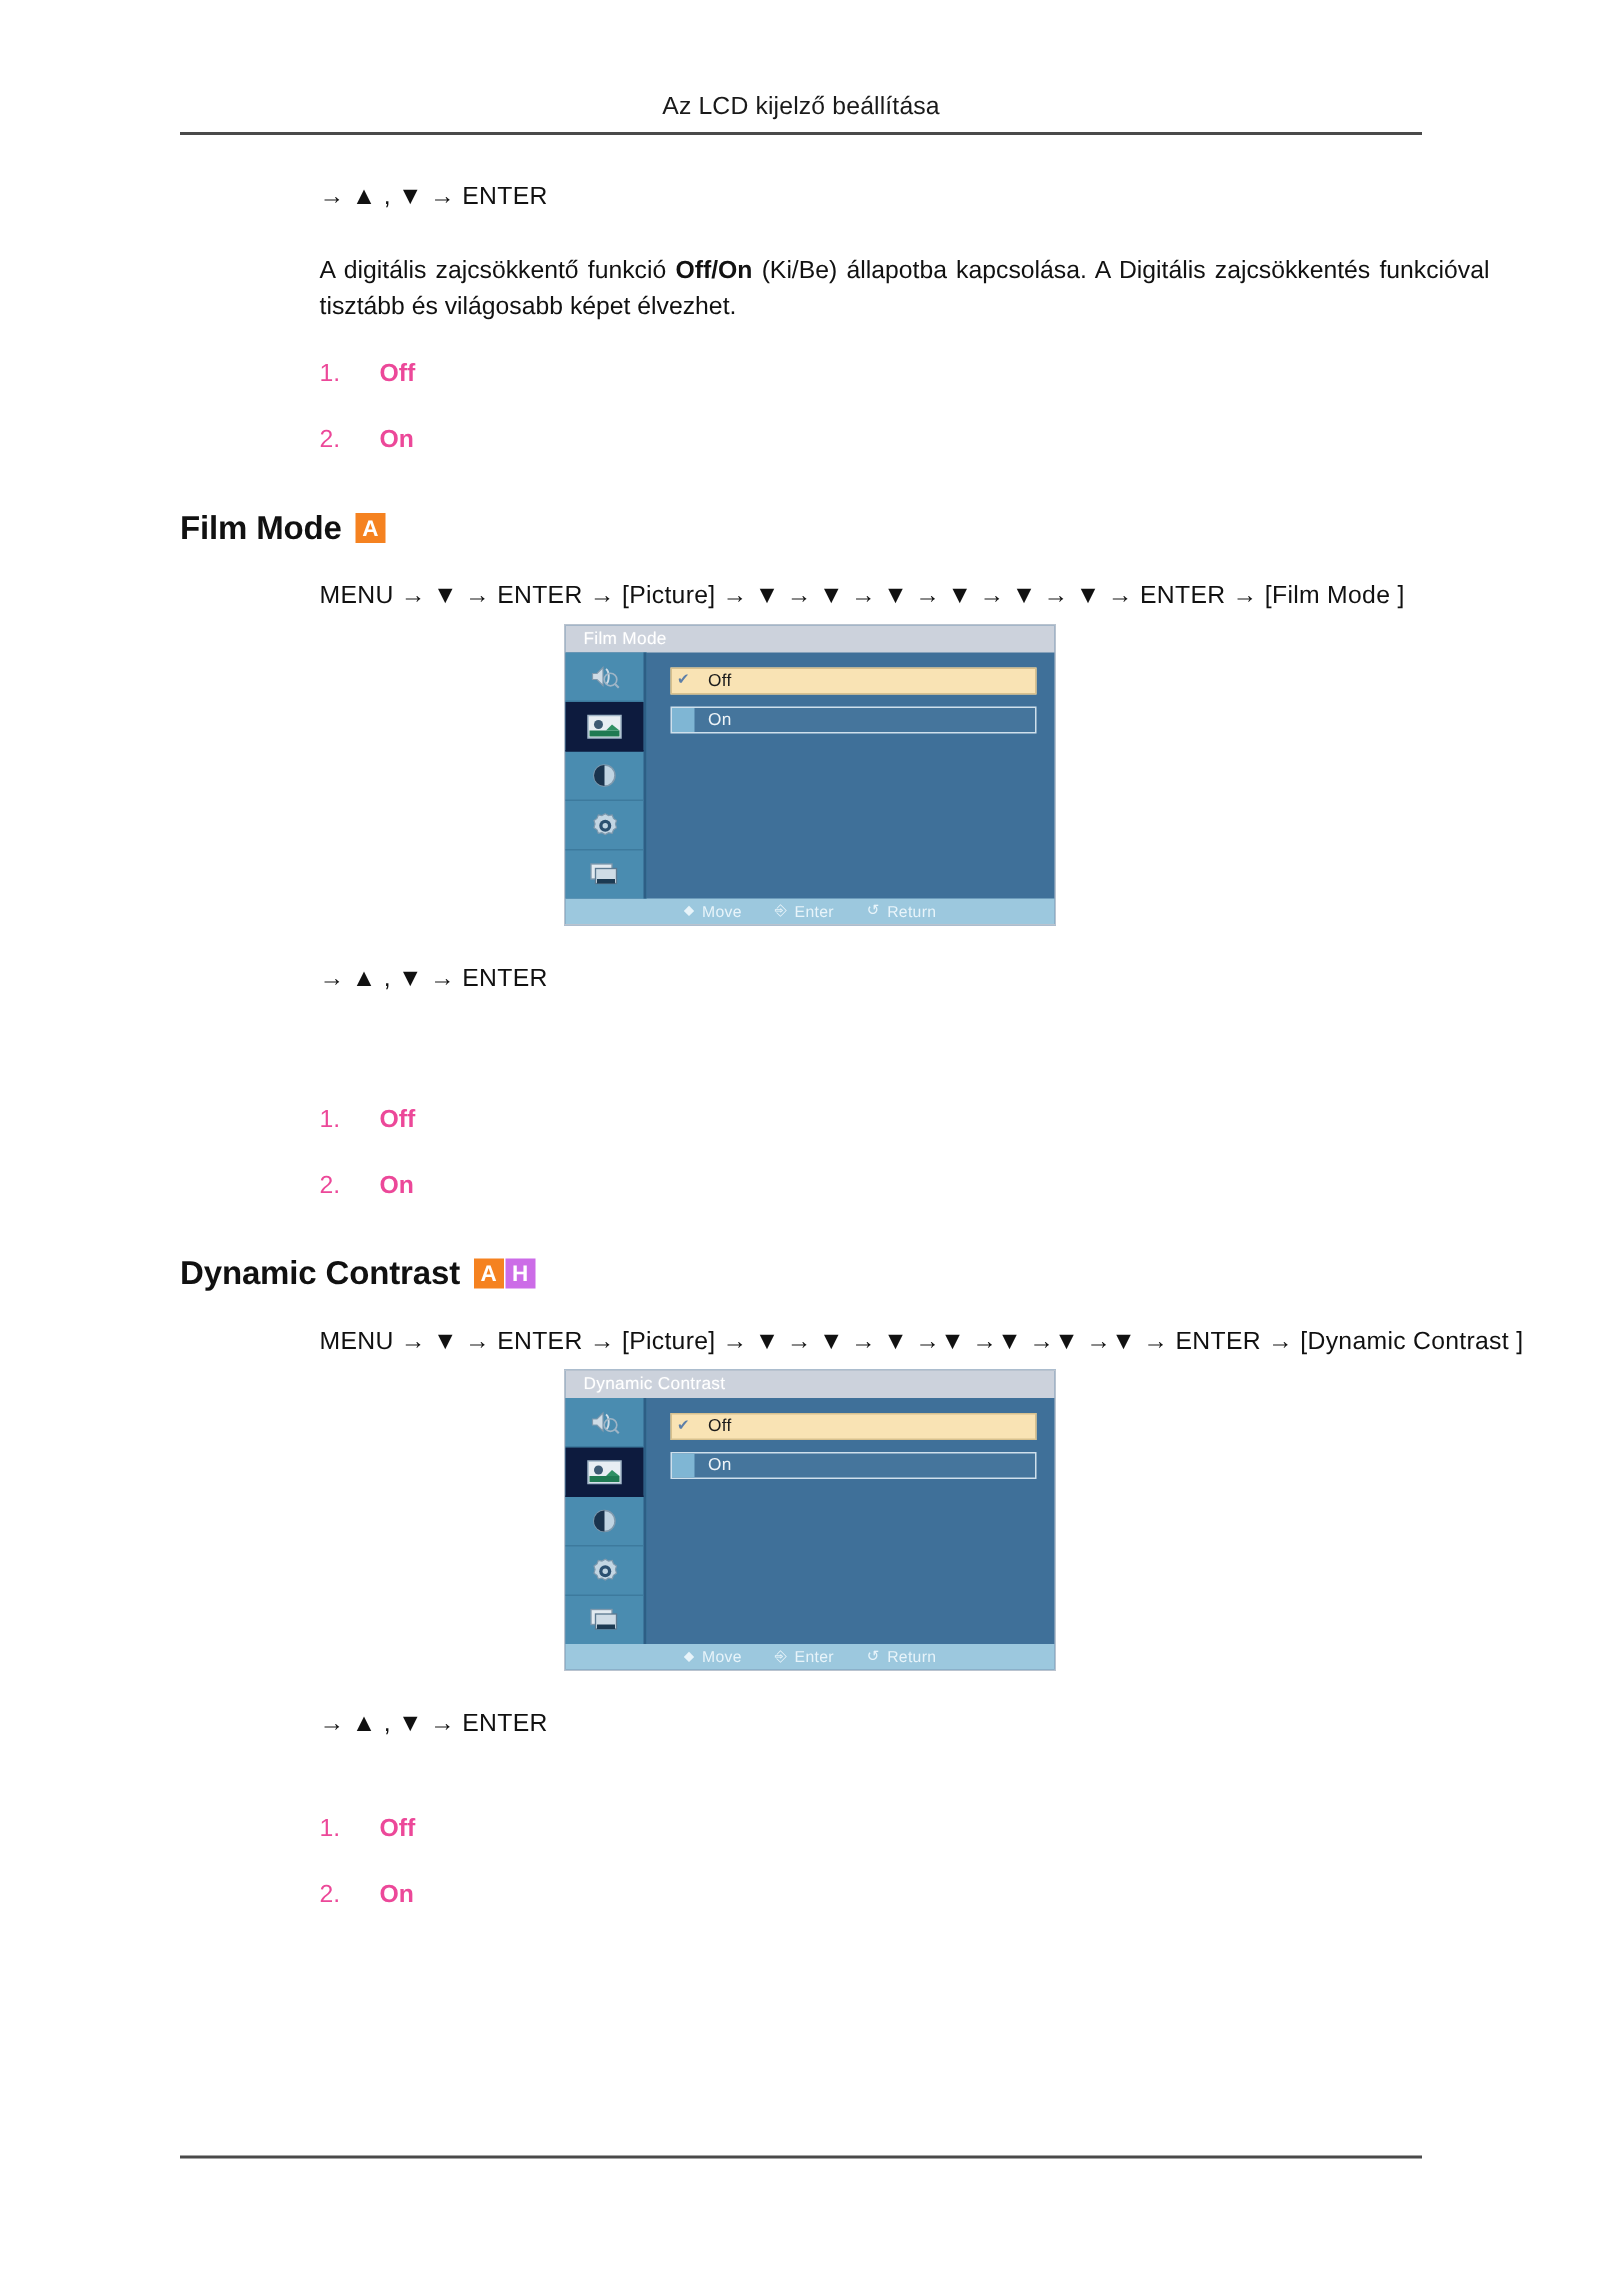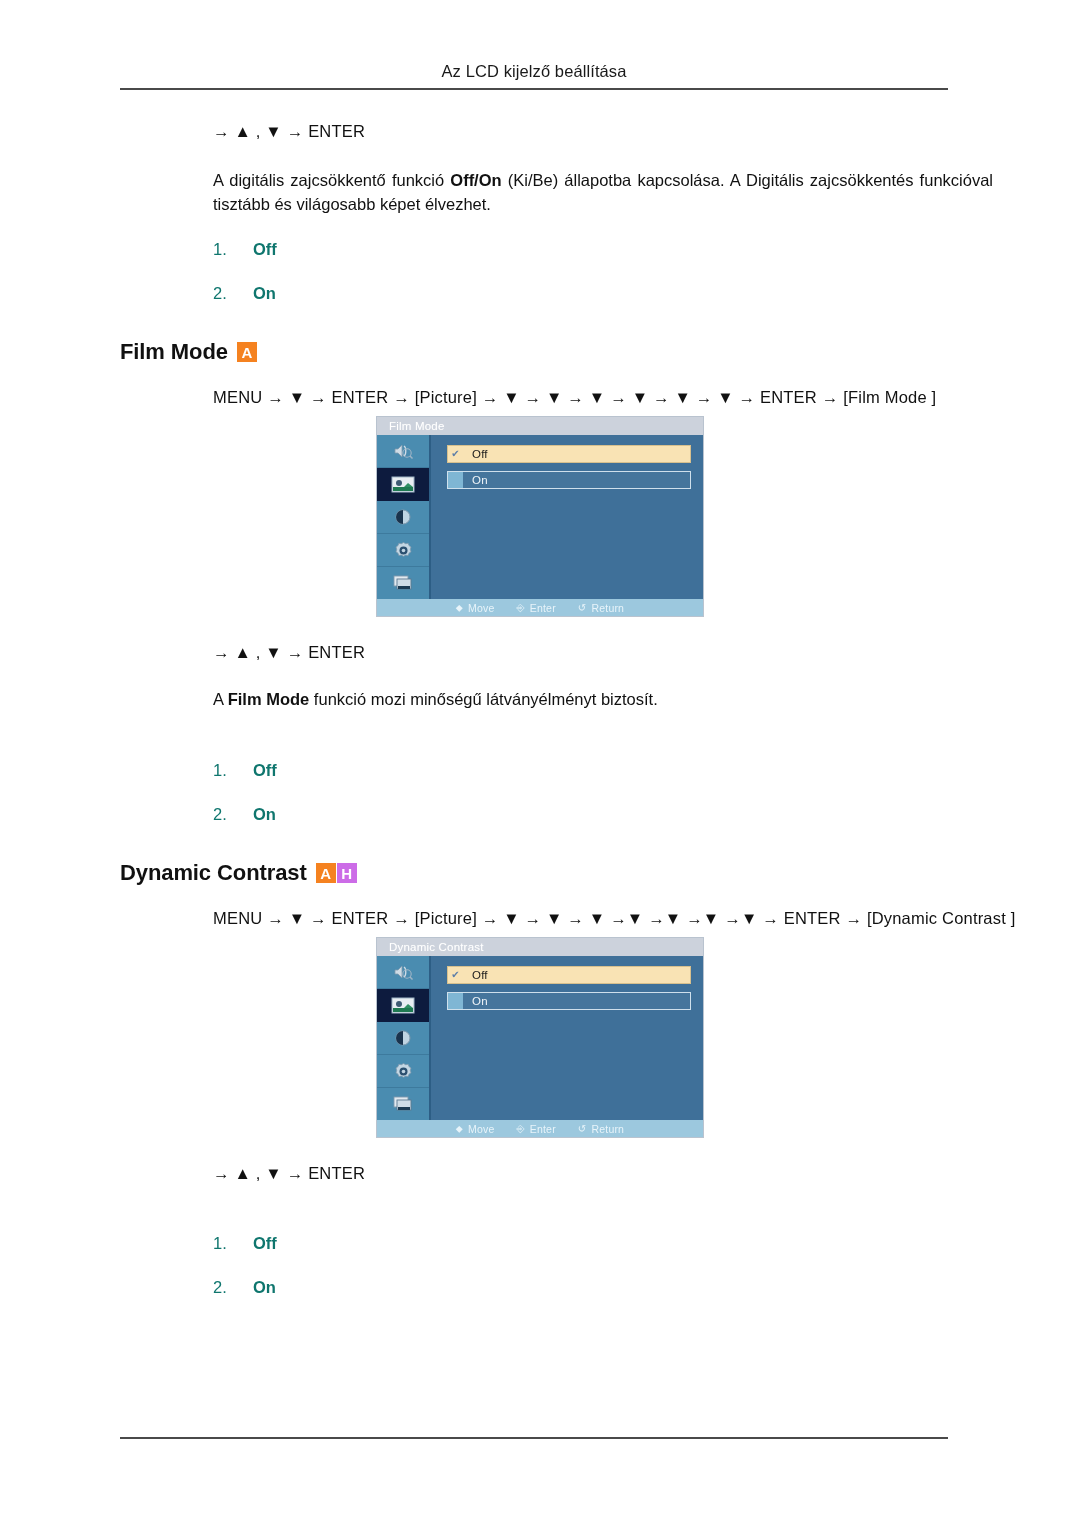--- a/index.html
+++ b/index.html
@@ -79,21 +79,21 @@
   .para.nojust { text-align: left; }
   .para b { font-weight: bold; }
 
   .numlist {
     padding-left: 213px;
     margin: 0;
   }
   .numrow {
     font-size: 16.5px;
     line-height: 22px;
-    color: #0f766e;
+    color: #ec4899;
   }
   .numrow .num {
     display: inline-block;
     width: 40px;
   }
   .numrow .val { font-weight: bold; }
 
   
   .heading {
     padding-left: 120px;
@@ -335,21 +335,20 @@
             <span class="fglyph">↺</span>
             <span>Return</span>
           </span>
         </div>
       </div>
     </div>
 
     <div class="sp-24"></div>
     <div class="nav-line">→ ▲ , ▼ → ENTER</div>
     <div class="sp-24"></div>
-    <p class="para nojust"><span>A </span><b>Film Mode</b><span> funkció mozi minőségű látványélményt biztosít.</span></p>
     <div class="sp-26"></div>
     <div class="sp-22"></div>
     <div class="numlist">
       <div class="numrow"><span class="num">1.</span><span class="val">Off</span></div>
       <div class="sp-22"></div>
       <div class="numrow"><span class="num">2.</span><span class="val">On</span></div>
     </div>
 
     <div class="sp-34"></div>
 

